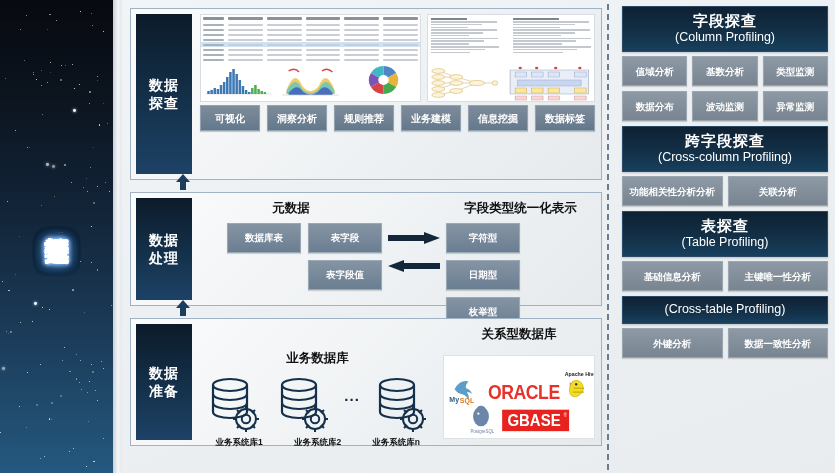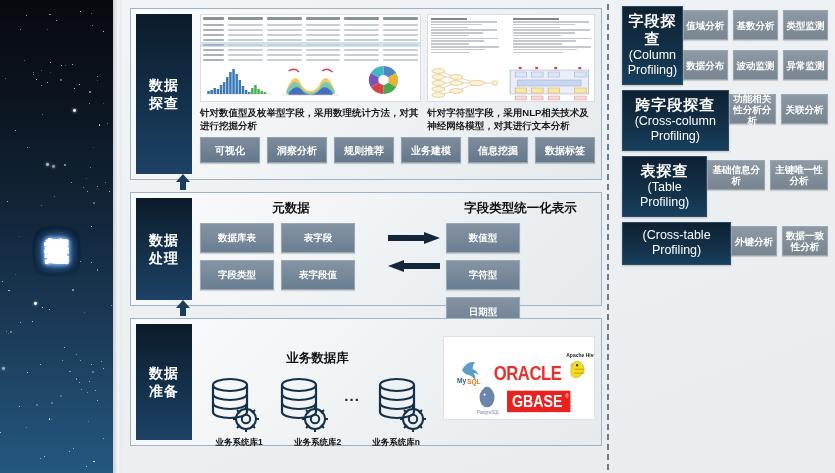--- a/index.html
+++ b/index.html
@@ -108,21 +108,21 @@
   
   .r2 { display:flex; height:100%; align-items:flex-start;font-family:Liberation Serif, serif; }
   .r2col { position:relative; }
   .r2col.meta { width: 182px; }
   .r2col.arrows { width: 64px; padding-top: 34px; }
   .r2col.types { flex:1; }
   .grouptitle {
     font-size: 12.5px; font-weight:bold; color:#111; text-align:center;
     margin: 2px 0 6px 0;
   }
-  .chipgrid { display:flex; flex-wrap:wrap; gap:7px; justify-content:flex-start; }
+  .chipgrid { display:flex; flex-wrap:wrap; gap:7px; justify-content:flex-end; }
   .chip {
     width: 74px; height:30px;
     background: linear-gradient(180deg,#8594a3 0%, #6a7e92 100%);
     border:1px solid #9aa9b6;
     color:#fff; font-size:9.5px; font-weight:bold;
     display:flex; align-items:center; justify-content:center;
     box-shadow: 0 1px 1px rgba(0,0,0,.15);
   }
   .arrow-r, .arrow-l {
     width: 52px; height: 12px; margin: 0 auto 16px auto; position: relative;
@@ -146,21 +146,21 @@
   .r3col { position:relative; }
   .r3col.biz { flex: 1.55; margin-top: 24px; }
   .r3col.rel { flex: 1; padding-left:8px; }
   .dbrow { display:flex; align-items:flex-end; justify-content:space-around; height:62px; margin-top:2px; }
   .dbunit { position:relative; width:56px; height:62px; }
   .dblabels { display:flex; justify-content:space-around; margin-top:2px; }
   .dblabel { font-size:8.5px; color:#111; font-weight:bold; width:66px; text-align:center; }
   .ellipsis { font-size:15px; color:#14273a; font-weight:bold; align-self:center; padding-bottom:18px; letter-spacing:1px;}
   .logobox {
     background:#fff; border:1px solid #dde2e6; height:84px; margin-top:12px;
-    position:relative; overflow:hidden;padding-left:8px;
+    position:relative; overflow:hidden;
   }
 
   
   .uparrow {
     position:absolute; left:46px; width:14px; height:16px; z-index:5;
   }
   .uparrow .shaft { position:absolute; left:4px; top:6px; width:6px; height:10px; background:#1d3d5c;}
   .uparrow .head {
     position:absolute; left:0; top:0; width:0; height:0;
     border-left:7px solid transparent; border-right:7px solid transparent; border-bottom:8px solid #1d3d5c;
@@ -190,21 +190,21 @@
   .catbtn {
     height:30px;
     background: linear-gradient(180deg,#8d99a4 0%, #78848f 100%);
     border:1px solid #9aa6b0;
     color:#fff; font-size:9.5px; font-weight:bold;
     display:flex; align-items:center; justify-content:center; text-align:center; line-height:11px;
     box-shadow: 0 1px 1px rgba(0,0,0,.15);
   }
   .catbtn.c3 { width: calc((100% - 10px)/3); }
   .catbtn.c2 { width: calc((100% - 5px)/2); }
-  .group { display:flex; flex-direction:row; }
+  .group { display:flex; flex-direction:column; }
 </style>
 </head>
 <body>
 
 <div id="page">
 
   <div class="starfield">
     <div class="stars" id="stars">
         <div class="star" style="width: 1px; height: 1px; left: 4.78363px; top: 77.9008px; opacity: 0.47;"></div>
         <div class="star" style="width: 1px; height: 1px; left: 6.57091px; top: 200.549px; opacity: 0.79;"></div>
@@ -547,24 +547,20 @@
                       <circle cx="25" cy="3" r="1.3"></circle>
                     <circle cx="40" cy="3" r="1.3"></circle>
                       <circle cx="59" cy="3" r="1.3"></circle>
                   </g>
                 </svg>
               </div>
             </div>
           </div>
         </div>
 
-        <div class="descs">
-          <div class="desc left">针对数值型及枚举型字段，采用数理统计方法，对其进行挖掘分析</div>
-          <div class="desc">针对字符型字段，采用NLP相关技术及神经网络模型，对其进行文本分析</div>
-        </div>
 
         <div class="btnrow">
           <div class="btn">可视化</div>
           <div class="btn">洞察分析</div>
           <div class="btn">规则推荐</div>
           <div class="btn">业务建模</div>
           <div class="btn">信息挖掘</div>
           <div class="btn">数据标签</div>
         </div>
       </div>
@@ -582,32 +578,30 @@
         <span style="white-space:pre-line">数据
 处理</span>
       </div>
       <div class="stage-body">
         <div class="r2">
           <div class="r2col meta">
             <div class="grouptitle">元数据</div>
             <div class="chipgrid">
               <div class="chip">数据库表</div>
               <div class="chip">表字段</div>
-              <div class="chip">字段类型</div>
               <div class="chip">表字段值</div>
             </div>
           </div>
           <div class="r2col arrows">
             <div class="arrow-r"></div>
             <div class="arrow-l"></div>
           </div>
           <div class="r2col types">
             <div class="grouptitle">字段类型统一化表示</div>
             <div class="chipgrid" style="justify-content:flex-start">
-              <div class="chip">数值型</div>
               <div class="chip">字符型</div>
               <div class="chip">日期型</div>
               <div class="chip">枚举型</div>
               <div class="chip">其他</div>
             </div>
           </div>
         </div>
       </div>
     </div>
 
@@ -675,20 +669,21 @@
                 </svg>
               </div>
             </div>
             <div class="dblabels">
               <div class="dblabel">业务系统库1</div>
               <div class="dblabel">业务系统库2</div>
               <div class="dblabel">业务系统库n</div>
             </div>
           </div>
           <div class="r3col rel">
+            <div class="grouptitle">关系型数据库</div>
             <div class="logobox">
               <svg viewBox="0 0 170 84" width="100%" height="100%" preserveAspectRatio="none">
                 <rect width="170" height="84" fill="#fff"></rect>
 
                 <g>
                   <path d="M12 34 q6 -10 16 -8 q-4 3 -3 7 q5 1 7 6 q-2 -2 -6 -2 q3 4 2 8 q-3 -5 -8 -6 q-5 -1 -8 -5 z" fill="#5c9ec7"></path>
                   <text x="6" y="47" font-family="Liberation Sans, sans-serif" font-size="8" font-weight="bold" fill="#2b5f86">My</text>
                   <text x="18" y="48" font-family="Liberation Sans, sans-serif" font-size="8" font-weight="bold" fill="#e07b1b">SQL</text>
                 </g>
 

